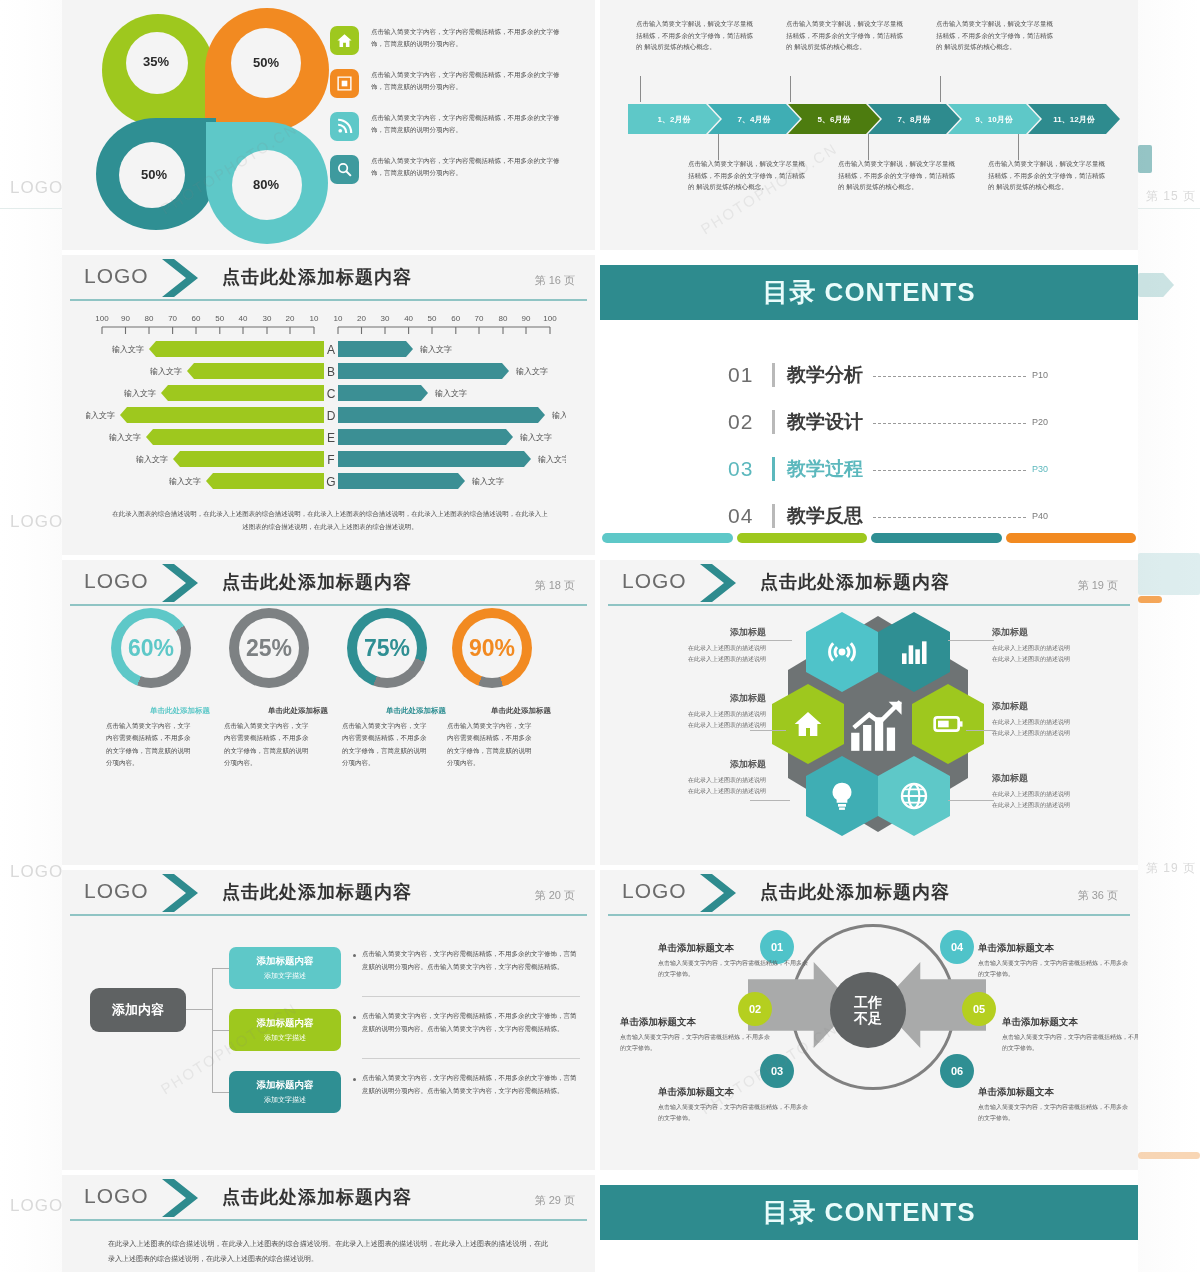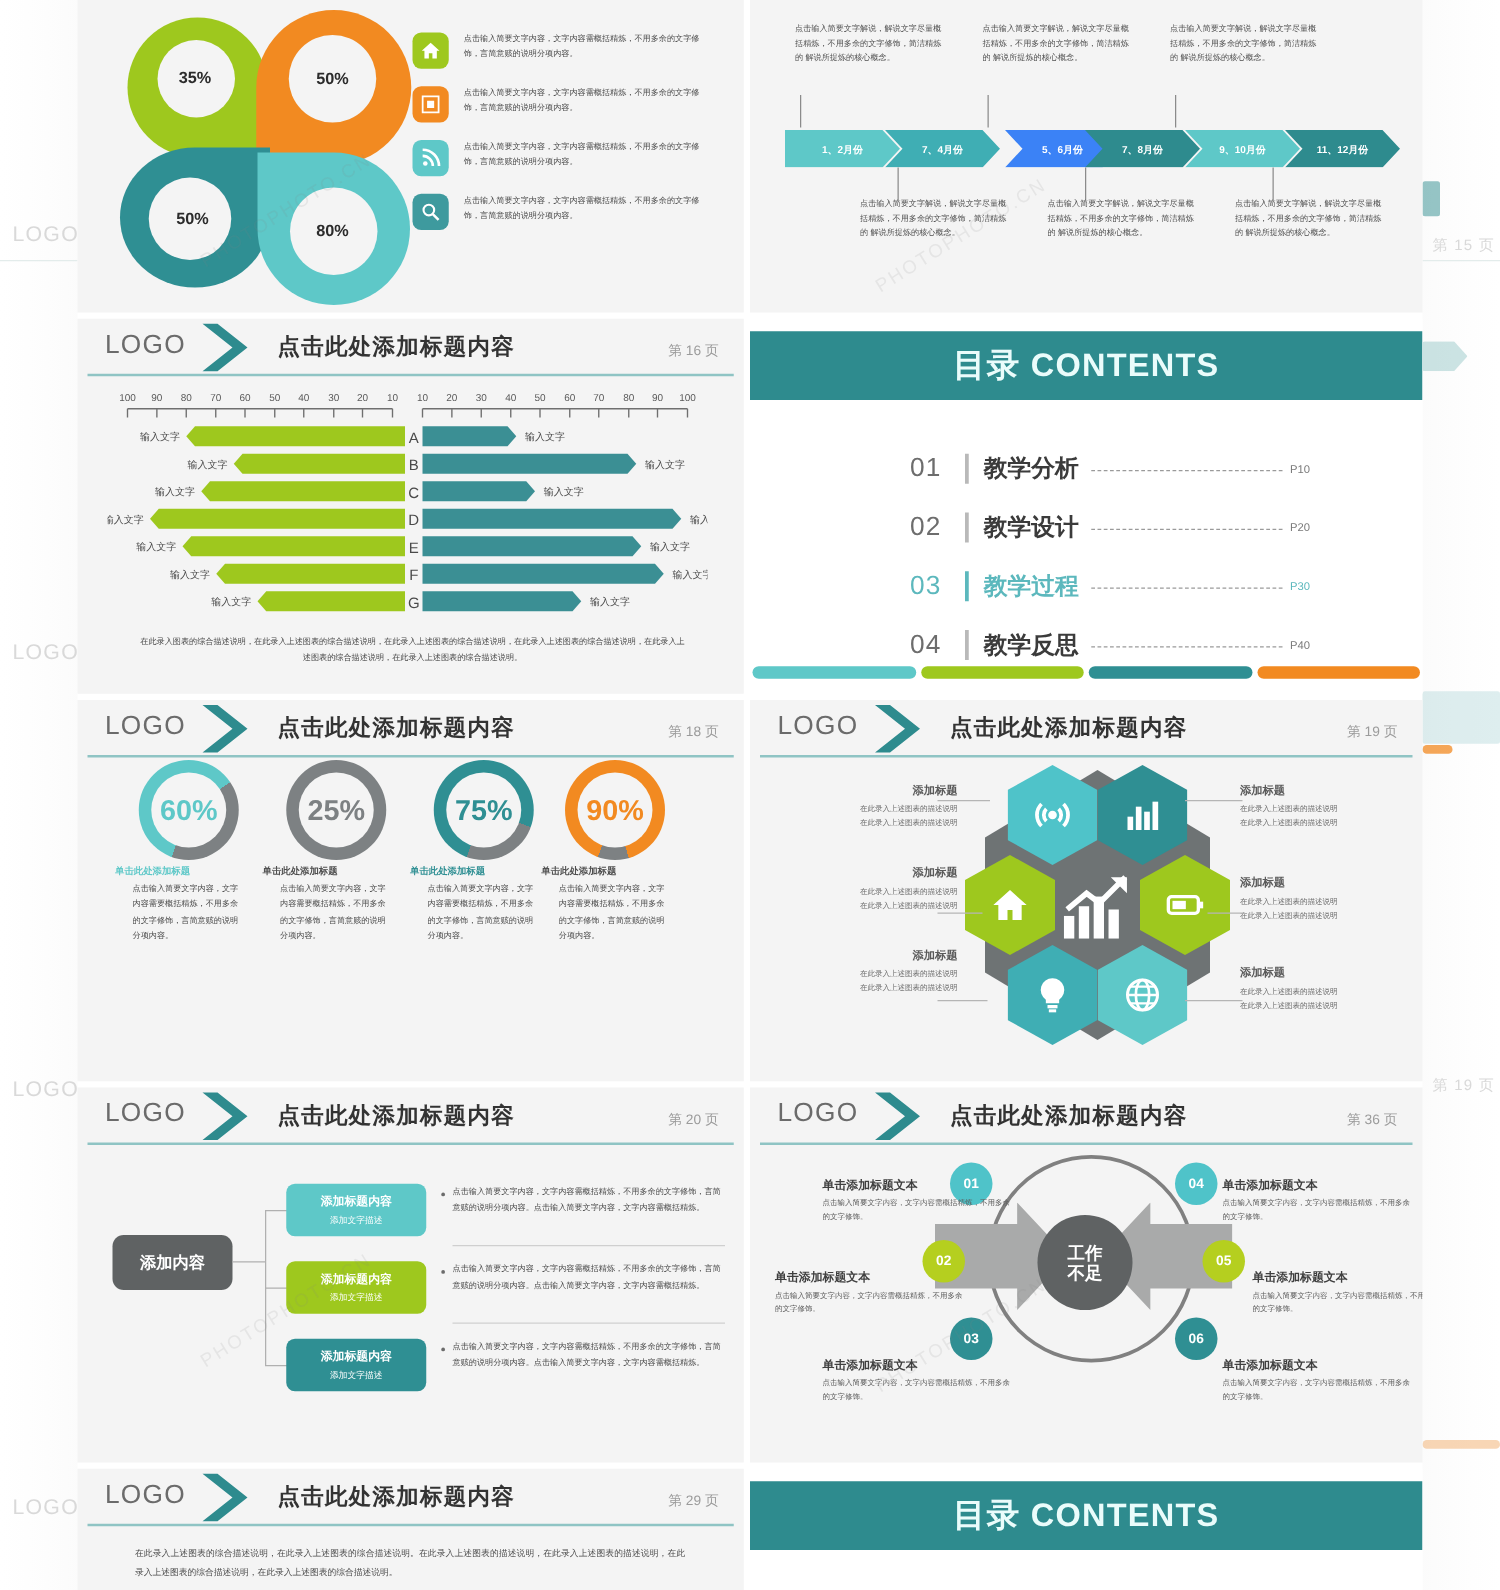--- a/index.html
+++ b/index.html
@@ -78,21 +78,21 @@
   .cont-foot{position:absolute;left:0;bottom:12px;width:100%;display:flex;gap:4px;padding:0 2px;box-sizing:border-box;}
   .cont-foot i{flex:1;height:10px;border-radius:5px;display:block;}
 
   
   .dn-wrap{position:absolute;top:48px;left:0;width:100%;}
   .dn-col{position:absolute;width:118px;}
   .dn-ring{position:relative;width:80px;height:80px;margin:0 auto;border-radius:50%;}
   .dn-ring .inner{position:absolute;inset:10px;border-radius:50%;background:#f4f4f4;
     display:flex;align-items:center;justify-content:center;}
   .dn-ring .inner span{font-size:23px;font-weight:bold;}
-  .dn-h{margin-top:4px;text-align:left;font-size:7.5px;font-weight:bold;}
+  .dn-h{margin-top:18px;text-align:right;font-size:7.5px;font-weight:bold;}
   .dn-p{margin-top:4px;font-size:6.5px;line-height:1.9;color:#4a4a4a;padding:0 14px;}
 
   
   .hexfield{position:absolute;left:178px;top:48px;width:200px;height:232px;}
   .hex{position:absolute;width:72px;height:80px;
        clip-path:polygon(50% 0,100% 25%,100% 75%,50% 100%,0 75%,0 25%);
        display:flex;align-items:center;justify-content:center;}
   .hex svg{width:32px;height:32px;fill:#fff;}
   .hexbg{position:absolute;left:10px;top:8px;width:180px;height:216px;background:#6e7374;
        clip-path:polygon(50% 0,100% 25%,100% 75%,50% 100%,0 75%,0 25%);}
@@ -233,21 +233,21 @@
     <div class="tl-note" style="left:36px;top:18px;">点击输入简要文字解说，解说文字尽量概括精炼，不用多余的文字修饰，简洁精炼的 解说所提炼的核心概念。</div>
     <div class="tl-note" style="left:186px;top:18px;">点击输入简要文字解说，解说文字尽量概括精炼，不用多余的文字修饰，简洁精炼的 解说所提炼的核心概念。</div>
     <div class="tl-note" style="left:336px;top:18px;">点击输入简要文字解说，解说文字尽量概括精炼，不用多余的文字修饰，简洁精炼的 解说所提炼的核心概念。</div>
     <div class="tl-lead" style="left:40px;top:76px;height:26px;"></div>
     <div class="tl-lead" style="left:190px;top:76px;height:26px;"></div>
     <div class="tl-lead" style="left:340px;top:76px;height:26px;"></div>
 
     <div class="arrowbar">
       <div class="ab-seg first" style="left:0;width:92px;background:#5ec8c8;">1、2月份</div>
       <div class="ab-seg" style="left:80px;width:92px;background:#3faeb4;">7、4月份</div>
-      <div class="ab-seg" style="left:176px;width:92px;background:#3b82f6;">5、6月份</div>
+      <div class="ab-seg" style="left:160px;width:92px;background:#4d7c0f;">5、6月份</div>
       <div class="ab-seg" style="left:240px;width:92px;background:#2e8b8e;">7、8月份</div>
       <div class="ab-seg" style="left:320px;width:92px;background:#5ec8c8;">9、10月份</div>
       <div class="ab-seg" style="left:400px;width:92px;background:#2e8b8e;">11、12月份</div>
     </div>
 
     <div class="tl-lead" style="left:118px;top:134px;height:26px;"></div>
     <div class="tl-lead" style="left:268px;top:134px;height:26px;"></div>
     <div class="tl-lead" style="left:418px;top:134px;height:26px;"></div>
     <div class="tl-note" style="left:88px;top:158px;">点击输入简要文字解说，解说文字尽量概括精炼，不用多余的文字修饰，简洁精炼的 解说所提炼的核心概念。</div>
     <div class="tl-note" style="left:238px;top:158px;">点击输入简要文字解说，解说文字尽量概括精炼，不用多余的文字修饰，简洁精炼的 解说所提炼的核心概念。</div>

